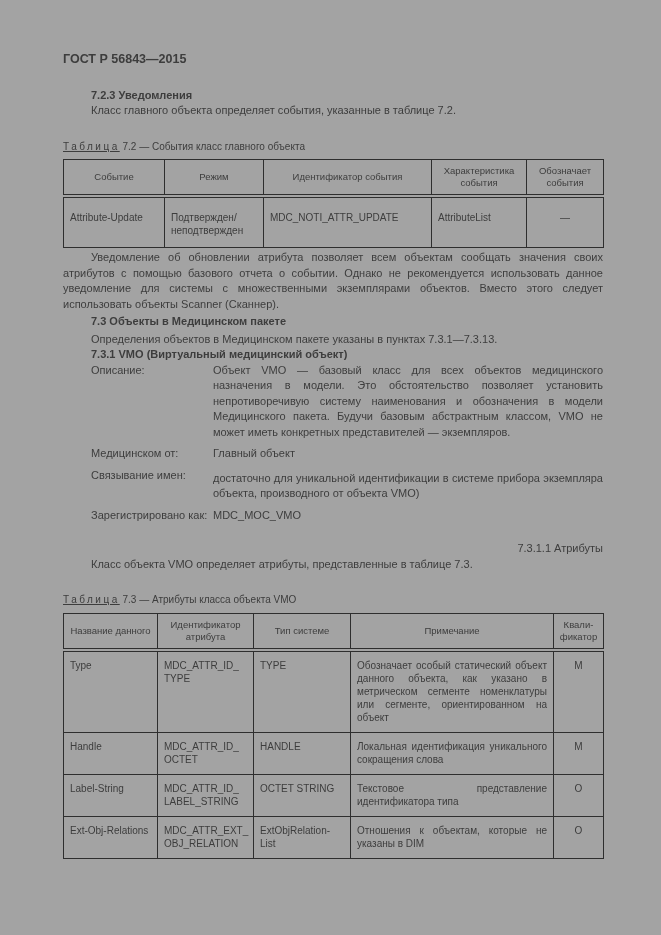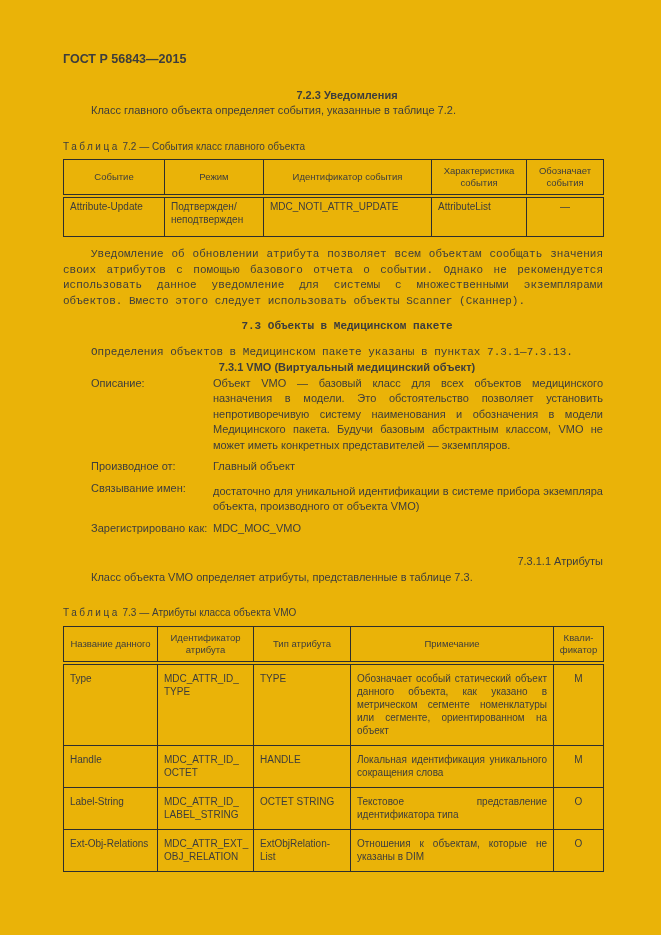--- a/index.html
+++ b/index.html
@@ -5,46 +5,46 @@
   html, body {
     margin: 0;
     padding: 0;
     background: #ffffff;
   }
   .page {
     position: relative;
     width: 661px;
     height: 935px;
     box-sizing: border-box;
-    background: #eab308;
+    background: #a3a3a3;
     padding: 52px 58px 0 63px;
     font-family: "Liberation Sans", "DejaVu Sans", sans-serif;
     color: #3d3d3d;
     font-size: 11px;
     line-height: 15.5px;
   }
   .doc-header {
     font-weight: bold;
     font-size: 12.5px;
     margin-bottom: 20px;
   }
   p { margin: 0; }
   .indent { text-indent: 28px; }
-  .heading { font-weight: bold; text-align: center; }
+  .heading { font-weight: bold; }
   .justify { text-align: justify; }
   .mt8  { margin-top: 8px; }
-  .mt10 { margin-top: 10px; font-family: Liberation Mono, monospace; }
+  .mt10 { margin-top: 2px; }
   .mt18 { margin-top: 18px; text-align: right; }
   .caption {
     font-size: 10px;
     margin-top: 20px;
     margin-bottom: 5px;
     text-indent: 0;
   }
-  .caption .spaced { letter-spacing: 2.5px; }
+  .caption .spaced { letter-spacing: 2.5px; text-decoration: underline; }
   table.gost {
     border-collapse: collapse;
     width: 540px;
     table-layout: fixed;
     font-size: 10px;
     line-height: 13px;
     color: #3d3d3d;
   }
   table.gost, table.gost th, table.gost td {
     border: 1px solid #2e2e2e;
@@ -56,21 +56,21 @@
     text-align: center;
     vertical-align: middle;
     padding: 5px 4px;
     border-bottom: 4px double #2e2e2e;
     line-height: 12px;
   }
   table.gost td {
     vertical-align: top;
     padding: 7px 6px 8px 6px;
   }
-  table.t72 td { padding-top: 2px; padding-bottom: 10px; }
+  table.t72 td { padding-top: 13px; padding-bottom: 10px; }
   table.t72 td:nth-child(5), table.t73 td:nth-child(5) { text-align: center; }
   table.t73 td:nth-child(4) { text-align: justify; }
   
   .dl-row {
     display: flex;
     padding-left: 28px;
     margin-bottom: 6px;
   }
   .dl-label { width: 122px; flex-shrink: 0; }
   .dl-value { flex: 1; }
@@ -121,21 +121,21 @@
 
   <p class="heading indent mt10">7.3 Объекты в Медицинском пакете</p>
   <p class="indent mt10">Определения объектов в Медицинском пакете указаны в пунктах 7.3.1—7.3.13.</p>
   <p class="heading indent">7.3.1 VMO (Виртуальный медицинский объект)</p>
 
   <div class="dl-row">
     <div class="dl-label">Описание:</div>
     <div class="dl-value desc-just">Объект VMO — базовый класс для всех объектов медицинского назначения в модели. Это обстоятельство позволяет установить непротиворечивую систему наименования и обозначения в модели Медицинского пакета. Будучи базовым абстрактным классом, VMO не может иметь конкретных представителей — экземпляров.</div>
   </div>
   <div class="dl-row">
-    <div class="dl-label">Производное от:</div>
+    <div class="dl-label">Медицинском от:</div>
     <div class="dl-value">Главный объект</div>
   </div>
   <div class="dl-row">
     <div class="dl-label">Связывание имен:</div>
     <div class="dl-value">
       <div class="para2 desc-just">достаточно для уникальной идентификации в системе прибора экземпляра объекта, производного от объекта VMO)</div>
     </div>
   </div>
   <div class="dl-row">
     <div class="dl-label">Зарегистрировано как:</div>
@@ -152,21 +152,21 @@
       <col style="width:94px">
         <col style="width:96px">
         <col style="width:97px">
         <col style="width:203px">
         <col style="width:50px">
     </colgroup>
     <thead>
       <tr>
         <th>Название данного</th>
         <th>Идентификатор атрибута</th>
-        <th>Тип атрибута</th>
+        <th>Тип системе</th>
         <th>Примечание</th>
         <th>Квали- фикатор</th>
       </tr>
     </thead>
     <tbody>
       <tr>
         <td>Type</td>
         <td>MDC_ATTR_ID_ TYPE</td>
         <td>TYPE</td>
         <td>Обозначает особый статический объект данного объекта, как указано в метрическом сегменте номенклатуры или сегменте, ориентированном на объект</td>

